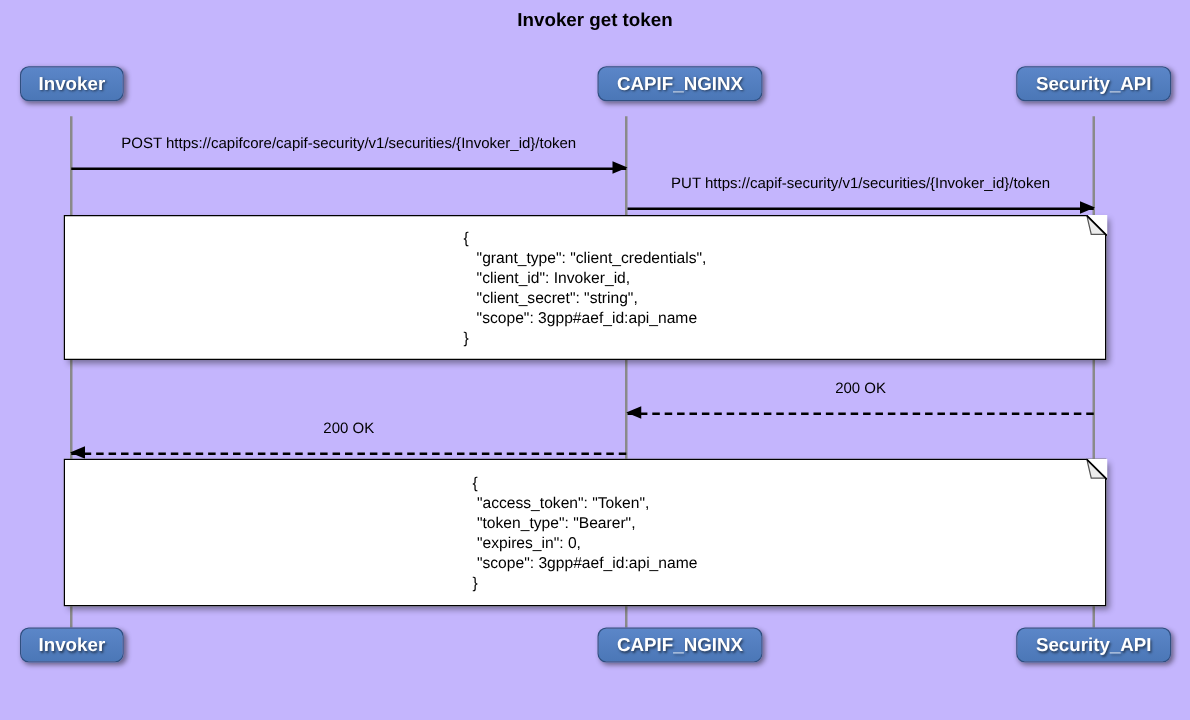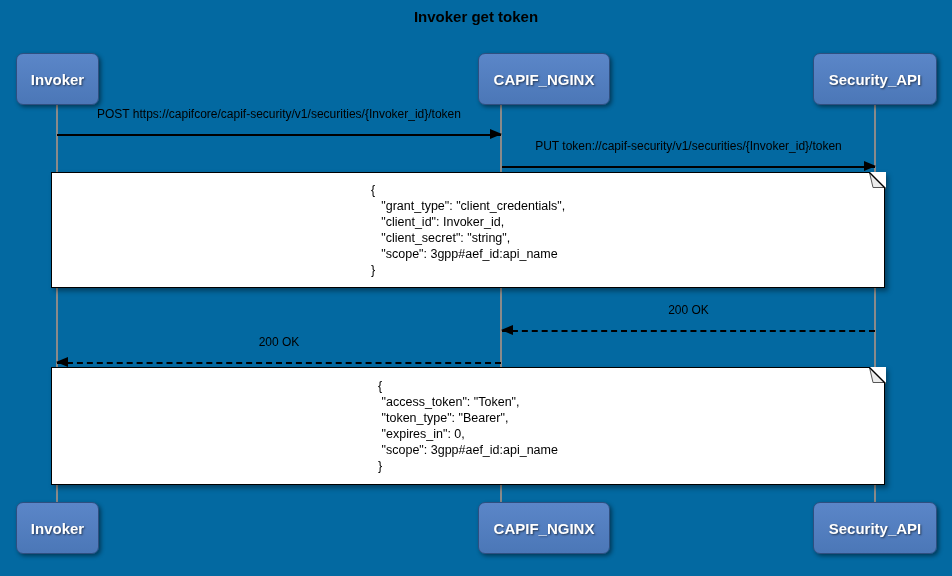--- a/index.html
+++ b/index.html
@@ -1,20 +1,20 @@
 <!DOCTYPE html>
 <html><head>
 <meta charset="utf-8">
 <style>
   html, body { margin: 0; padding: 0; background: #ffffff; }
   #canvas {
     position: relative;
     width: 952px;
     height: 576px;
-    background: #0369a1;
+    background: #c4b5fd;
     font-family: "Liberation Sans", "DejaVu Sans", sans-serif;
     overflow: hidden;
   }
 
   .title {
     position: absolute;
     top: 8px; left: 0; width: 100%;
     text-align: center;
     font-size: 15px;
     font-weight: bold;
@@ -27,21 +27,21 @@
     width: 2px;
     height: 409px;
     background: #8a8a8a;
   }
   .lifeline.l-invoker  { left: 56px; }
   .lifeline.l-capif    { left: 500px; }
   .lifeline.l-security { left: 874px; }
 
   .actor {
     position: absolute;
-    height: 52px;
+    height: 28px;
     box-sizing: border-box;
     background: linear-gradient(180deg, #5b86c8 0%, #4b77b7 100%);
     border: 1.5px solid #2f4f80;
     border-radius: 7px;
     box-shadow: 2px 2px 4px rgba(0,0,0,0.45);
     color: #ffffff;
     font-size: 15px;
     font-weight: bold;
     text-shadow: 1px 1px 2px rgba(0,0,0,0.55);
     display: flex;
@@ -138,21 +138,21 @@
   <div class="actor row-top a-security">Security_API</div>
 
   <div class="msg m1">
     <div class="msg-label">POST https://capifcore/capif-security/v1/securities/{Invoker_id}/token</div>
     <div class="msg-line solid">
       <div class="arrow right"></div>
     </div>
   </div>
 
   <div class="msg m2">
-    <div class="msg-label">PUT token://capif-security/v1/securities/{Invoker_id}/token</div>
+    <div class="msg-label">PUT https://capif-security/v1/securities/{Invoker_id}/token</div>
     <div class="msg-line solid">
       <div class="arrow right"></div>
     </div>
   </div>
 
   <div class="note n1">
     <svg class="fold" viewBox="0 0 17 17">
       <path d="M0,0 L17,0 L17,17 Z" fill="#ffffff"></path>
       <path d="M0.5,0.5 L15.5,15.5 L4,15.5 Z" fill="#ececec" stroke="#555555" stroke-width="1"></path>
       <path d="M0,0 L16.5,16.5" stroke="#000000" stroke-width="1.4"></path>

